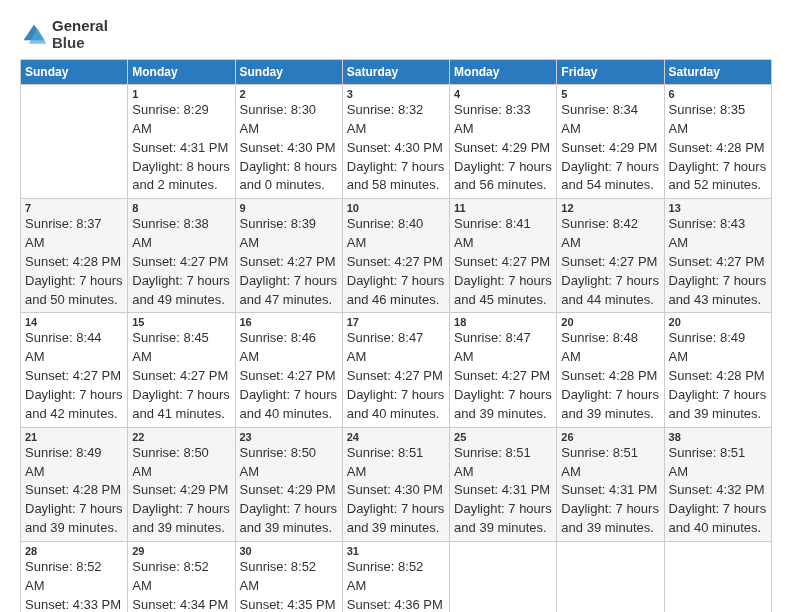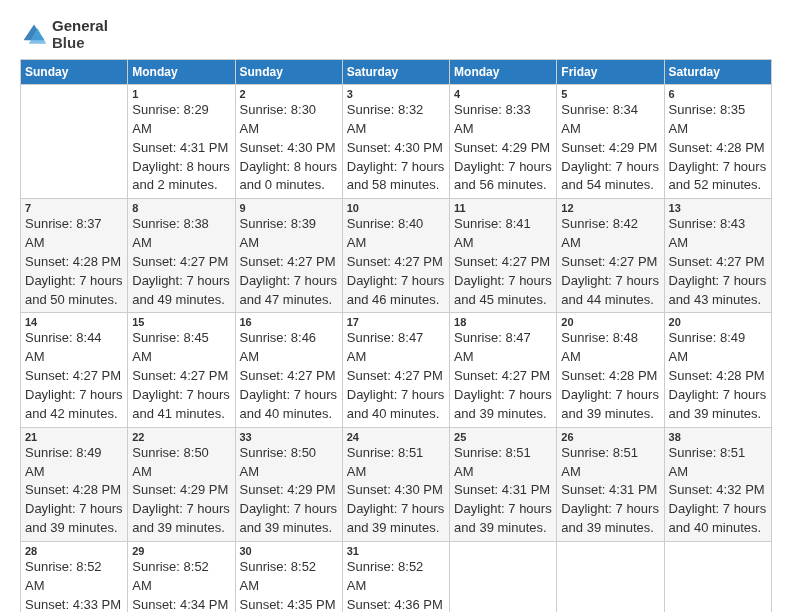--- a/index.html
+++ b/index.html
@@ -219,21 +219,21 @@
         <tr>
           <td>
             <span class="day-num">21</span>
             <div class="day-info">Sunrise: 8:49 AM<br>Sunset: 4:28 PM<br>Daylight: 7 hours and 39 minutes.</div>
           </td>
           <td>
             <span class="day-num">22</span>
             <div class="day-info">Sunrise: 8:50 AM<br>Sunset: 4:29 PM<br>Daylight: 7 hours and 39 minutes.</div>
           </td>
           <td>
-            <span class="day-num">33</span>
+            <span class="day-num">23</span>
             <div class="day-info">Sunrise: 8:50 AM<br>Sunset: 4:29 PM<br>Daylight: 7 hours and 39 minutes.</div>
           </td>
           <td>
             <span class="day-num">24</span>
             <div class="day-info">Sunrise: 8:51 AM<br>Sunset: 4:30 PM<br>Daylight: 7 hours and 39 minutes.</div>
           </td>
           <td>
             <span class="day-num">25</span>
             <div class="day-info">Sunrise: 8:51 AM<br>Sunset: 4:31 PM<br>Daylight: 7 hours and 39 minutes.</div>
           </td>

